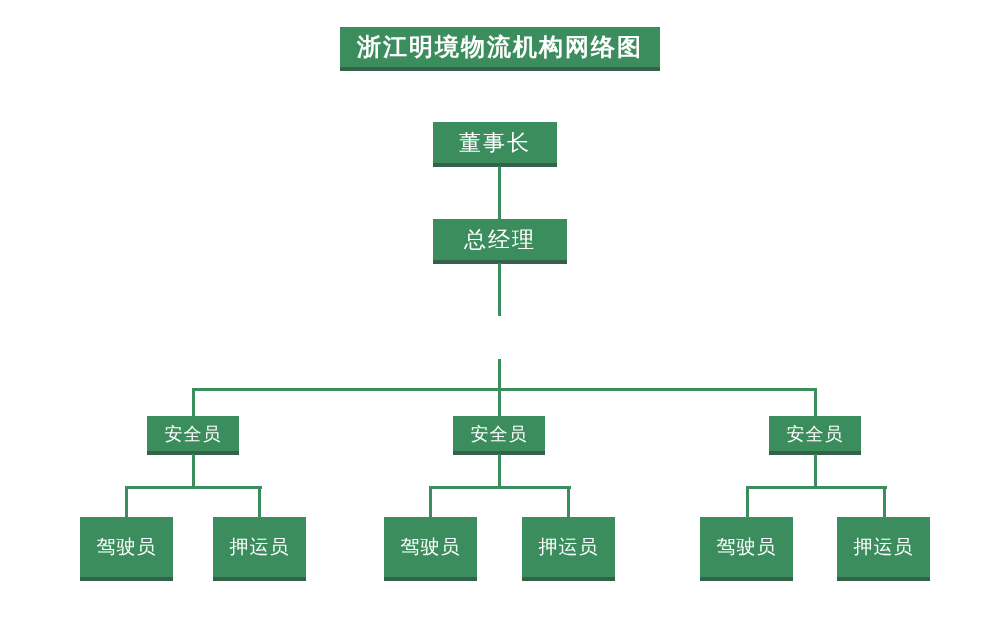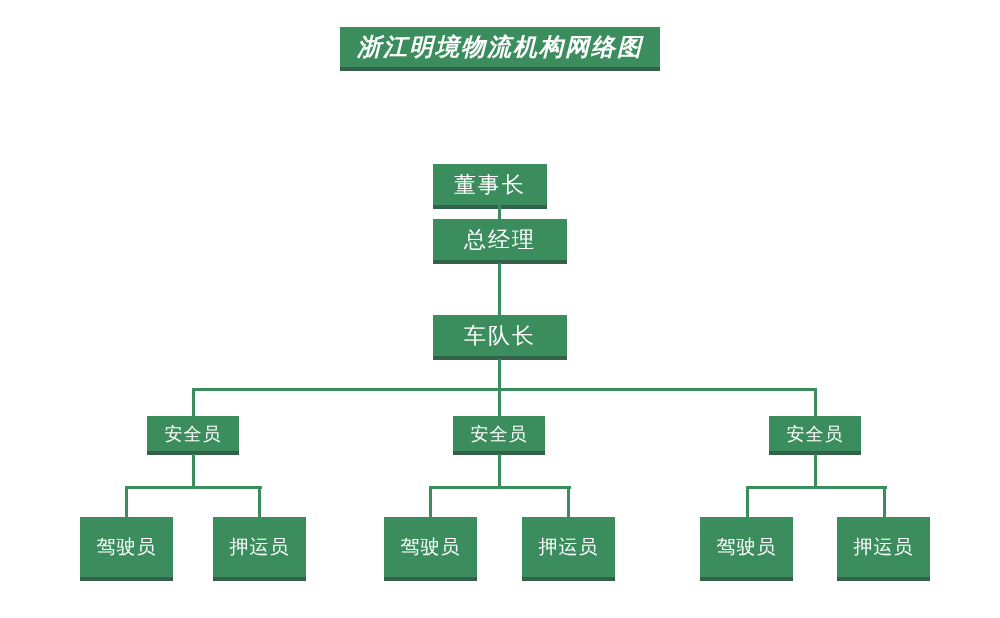--- a/index.html
+++ b/index.html
@@ -25,24 +25,24 @@
     display:flex;align-items:center;justify-content:center;
     box-sizing:border-box;
     text-align:center;
     letter-spacing:2px;
   }
   .line{position:absolute;background:var(--line-green);}
   .v{width:3px;}
   .h{height:3px;}
 
   
-  .t-title{left:340px;top:27px;width:320px;height:44px;font-size:24px;font-weight:bold;font-style:italic;}
+  .t-title{left:340px;top:27px;width:320px;height:44px;font-size:24px;font-weight:bold;}
 
   
-  .n-chairman{left:433px;top:122px;width:114px;height:45px;font-size:22px;margin-top:42px;}
+  .n-chairman{left:433px;top:122px;width:124px;height:45px;font-size:22px;}
   .n-gm{left:433px;top:219px;width:134px;height:45px;font-size:22px;text-align:right;}
   .n-fleet{left:433px;top:315px;width:134px;height:45px;font-size:22px;}
 
   
   .n-s1{left:147px;top:416px;width:92px;height:39px;font-size:18px;letter-spacing:1px;}
   .n-s2{left:453px;top:416px;width:92px;height:39px;font-size:18px;letter-spacing:1px;}
   .n-s3{left:769px;top:416px;width:92px;height:39px;font-size:18px;letter-spacing:1px;}
 
   
   .n-d1{left:80px;top:517px;width:93px;height:64px;font-size:19px;letter-spacing:1px;}
@@ -79,21 +79,20 @@
 </style>
 </head>
 <body>
 
 <div class="canvas">
 
   <div class="node t-title">浙江明境物流机构网络图</div>
 
   <div class="node n-chairman">董事长</div>
   <div class="node n-gm">总经理</div>
-  <div class="node n-fleet">车队长</div>
 
   <div class="line v l-a"></div>
   <div class="line v l-b"></div>
   <div class="line v l-c"></div>
   <div class="line h l-h1"></div>
   <div class="line v l-dr1"></div>
   <div class="line v l-dr2"></div>
   <div class="line v l-dr3"></div>
 
   <div class="node n-s1">安全员</div>

